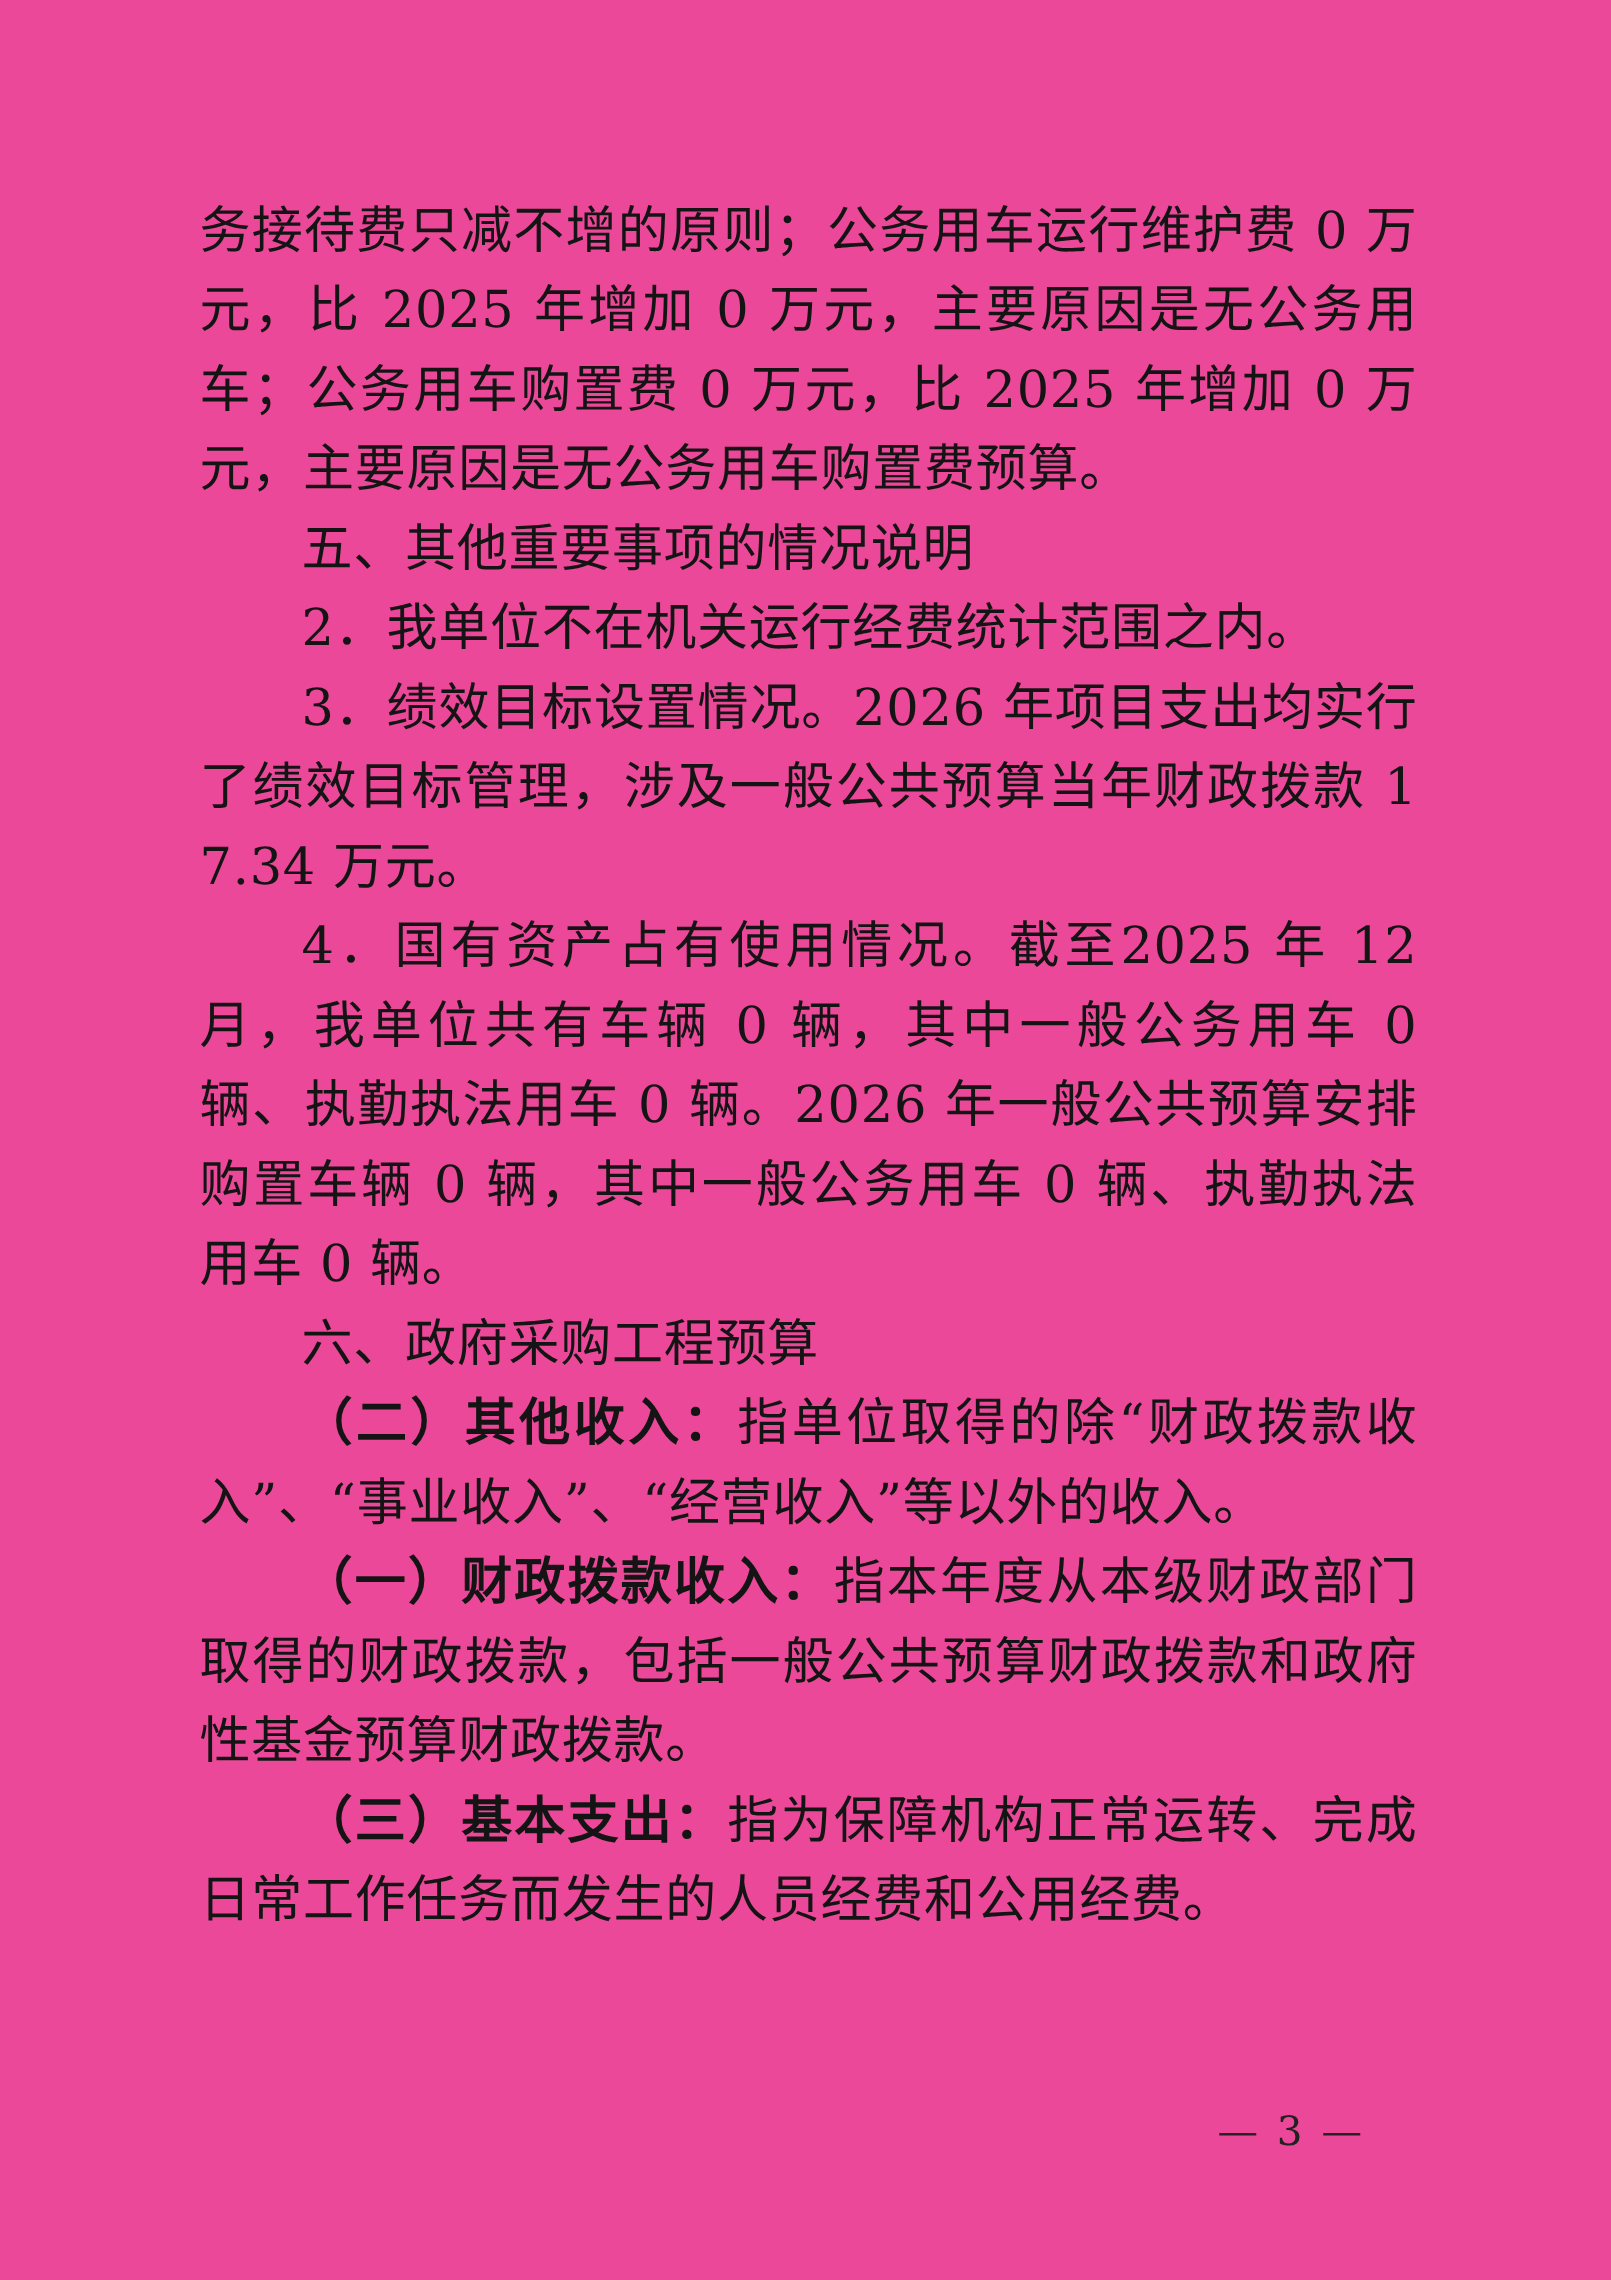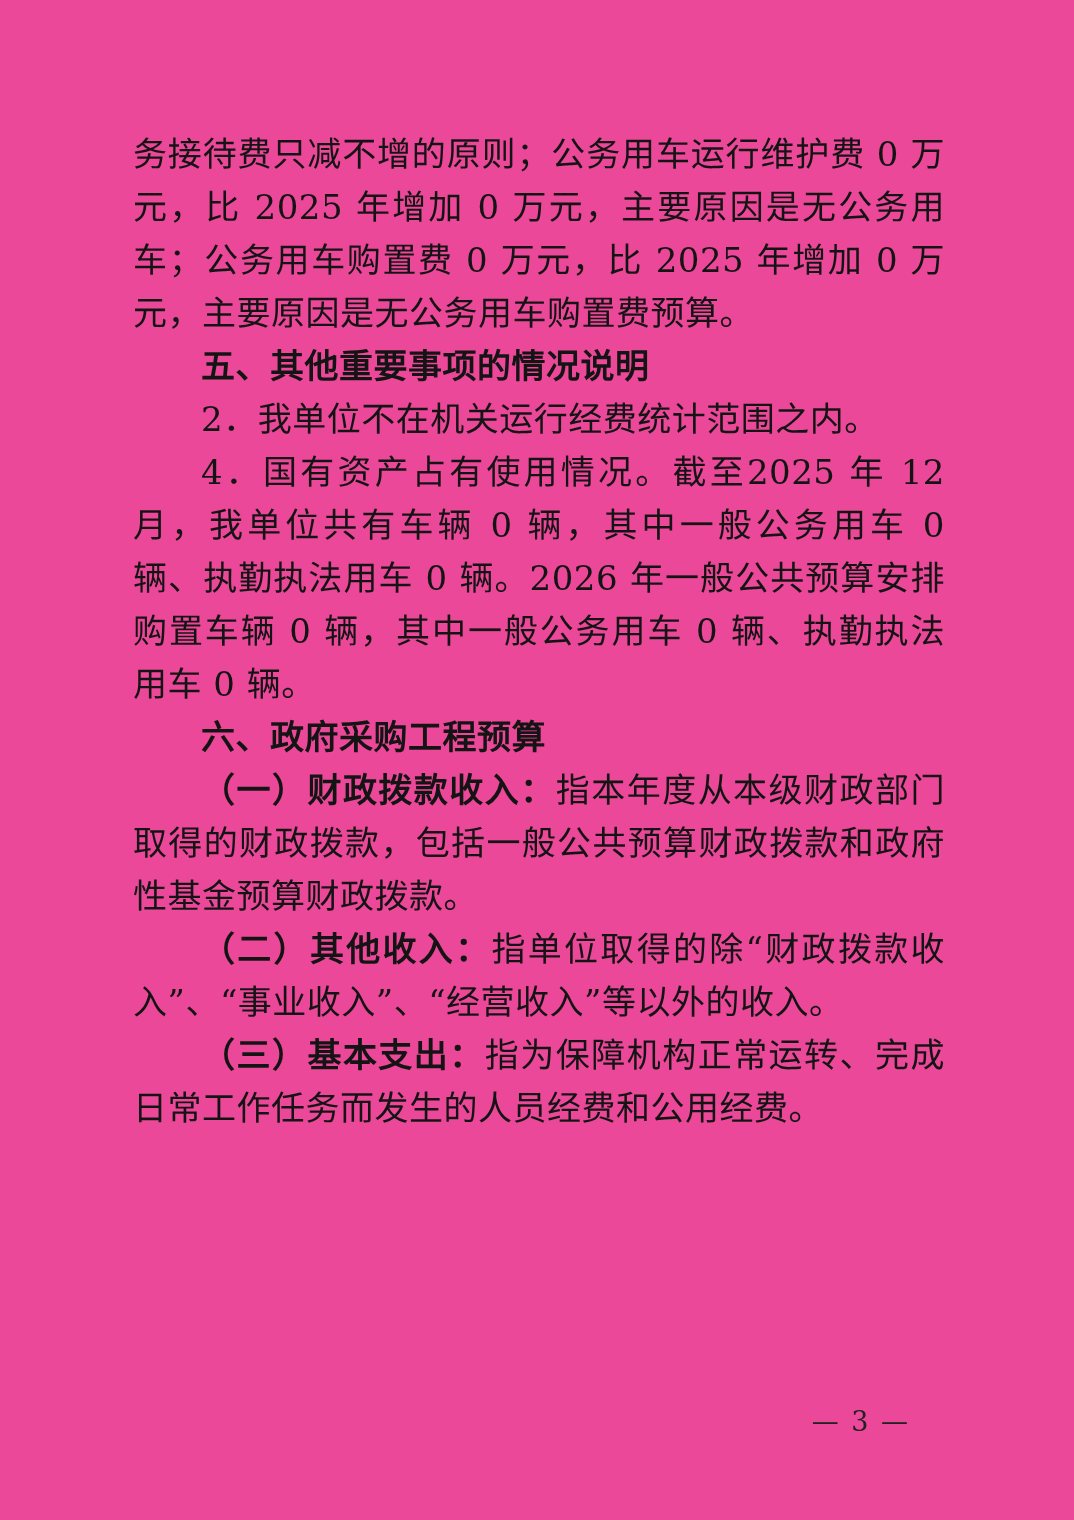--- a/index.html
+++ b/index.html
@@ -36,21 +36,21 @@
     text-align: justify;
     letter-spacing: 0.5px;
     word-break: break-all;
   }
   .par.indent {
     text-indent: 2em;
   }
   .heading {
     margin: 0;
     font-family: "DejaVu Sans", "Liberation Sans", sans-serif;
-    font-weight: 700;
+    font-weight: 400;
     font-size: 34px;
     line-height: 53px;
     text-indent: 2em;
     letter-spacing: 0.5px;
   }
   .term {
     font-weight: 700;
   }
   .page-footer {
     position: absolute;
@@ -69,27 +69,28 @@
 <div class="doc-page">
   <div class="doc-body">
 
     <p class="par">务接待费只减不增的原则；公务用车运行维护费 0 万元，比 2025 年增加 0 万元，主要原因是无公务用车；公务用车购置费 0 万元，比 2025 年增加 0 万元，主要原因是无公务用车购置费预算。</p>
 
     <p class="heading">五、其他重要事项的情况说明</p>
 
     <p class="par indent">2．我单位不在机关运行经费统计范围之内。</p>
 
 
+    <p class="par indent">3．绩效目标设置情况。2026 年项目支出均实行了绩效目标管理，涉及一般公共预算当年财政拨款 17.34 万元。</p>
 
     <p class="par indent">4．国有资产占有使用情况。截至2025 年 12 月，我单位共有车辆 0 辆，其中一般公务用车 0 辆、执勤执法用车 0 辆。2026 年一般公共预算安排购置车辆 0 辆，其中一般公务用车 0 辆、执勤执法用车 0 辆。</p>
 
     <p class="heading">六、政府采购工程预算</p>
 
+    <p class="par indent"><span class="term">（二）其他收入：</span><span>指单位取得的除“财政拨款收入”、“事业收入”、“经营收入”等以外的收入。</span></p>
+
     <p class="par indent"><span class="term">（一）财政拨款收入：</span><span>指本年度从本级财政部门取得的财政拨款，包括一般公共预算财政拨款和政府性基金预算财政拨款。</span></p>
-
-    <p class="par indent"><span class="term">（二）其他收入：</span><span>指单位取得的除“财政拨款收入”、“事业收入”、“经营收入”等以外的收入。</span></p>
 
     <p class="par indent"><span class="term">（三）基本支出：</span><span>指为保障机构正常运转、完成日常工作任务而发生的人员经费和公用经费。</span></p>
 
   </div>
 
   <div class="page-footer">— 3 —</div>
 </div>
 
 </body></html>

